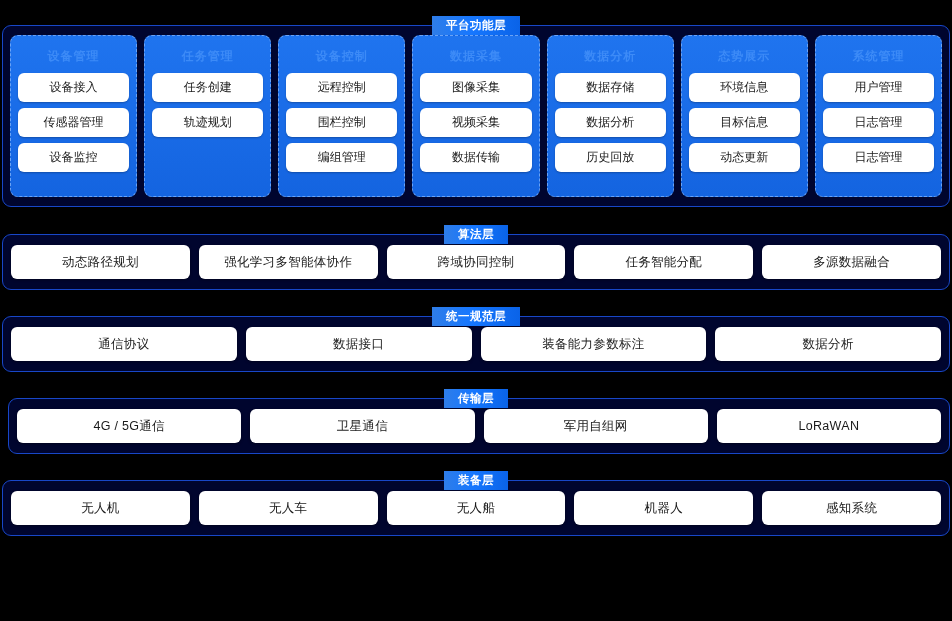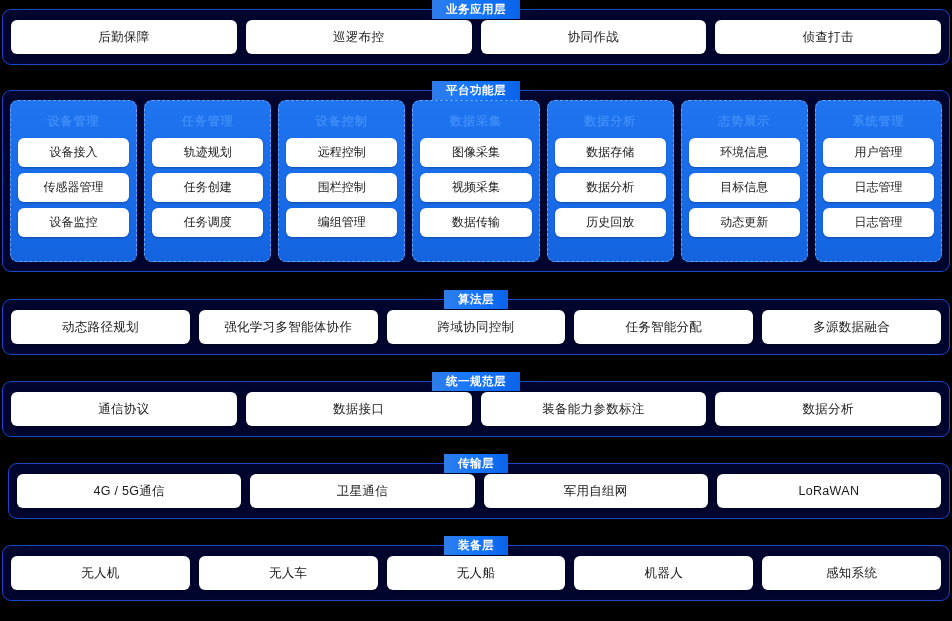--- a/index.html
+++ b/index.html
@@ -132,49 +132,37 @@
   .layer.l-algo     { margin-top: 18px; }
   .layer.l-spec     { margin-top: 17px; }
   .layer.l-trans    { margin-top: 17px; padding-left: 6px; }
   .layer.l-equip    { margin-top: 17px; }
 </style>
 </head>
 <body>
 
 <div class="arch">
 
-  <div class="layer l-app">
-    <div class="layer-tab">业务应用层</div>
-    <div class="layer-box">
-      <div class="card-row">
-        <div class="card">后勤保障</div>
-        <div class="card">巡逻布控</div>
-        <div class="card">协同作战</div>
-        <div class="card">侦查打击</div>
-      </div>
-    </div>
-  </div>
 
   <div class="layer l-plat">
     <div class="layer-tab">平台功能层</div>
     <div class="layer-box plat-box">
       <div class="col-row">
 
         <div class="col">
           <div class="col-title">设备管理</div>
           <div class="col-item">设备接入</div>
           <div class="col-item">传感器管理</div>
           <div class="col-item">设备监控</div>
         </div>
 
         <div class="col">
           <div class="col-title">任务管理</div>
+          <div class="col-item">任务创建</div>
           <div class="col-item">轨迹规划</div>
-          <div class="col-item">任务创建</div>
-          <div class="col-item">任务调度</div>
         </div>
 
         <div class="col">
           <div class="col-title">设备控制</div>
           <div class="col-item">远程控制</div>
           <div class="col-item">围栏控制</div>
           <div class="col-item">编组管理</div>
         </div>
 
         <div class="col">

